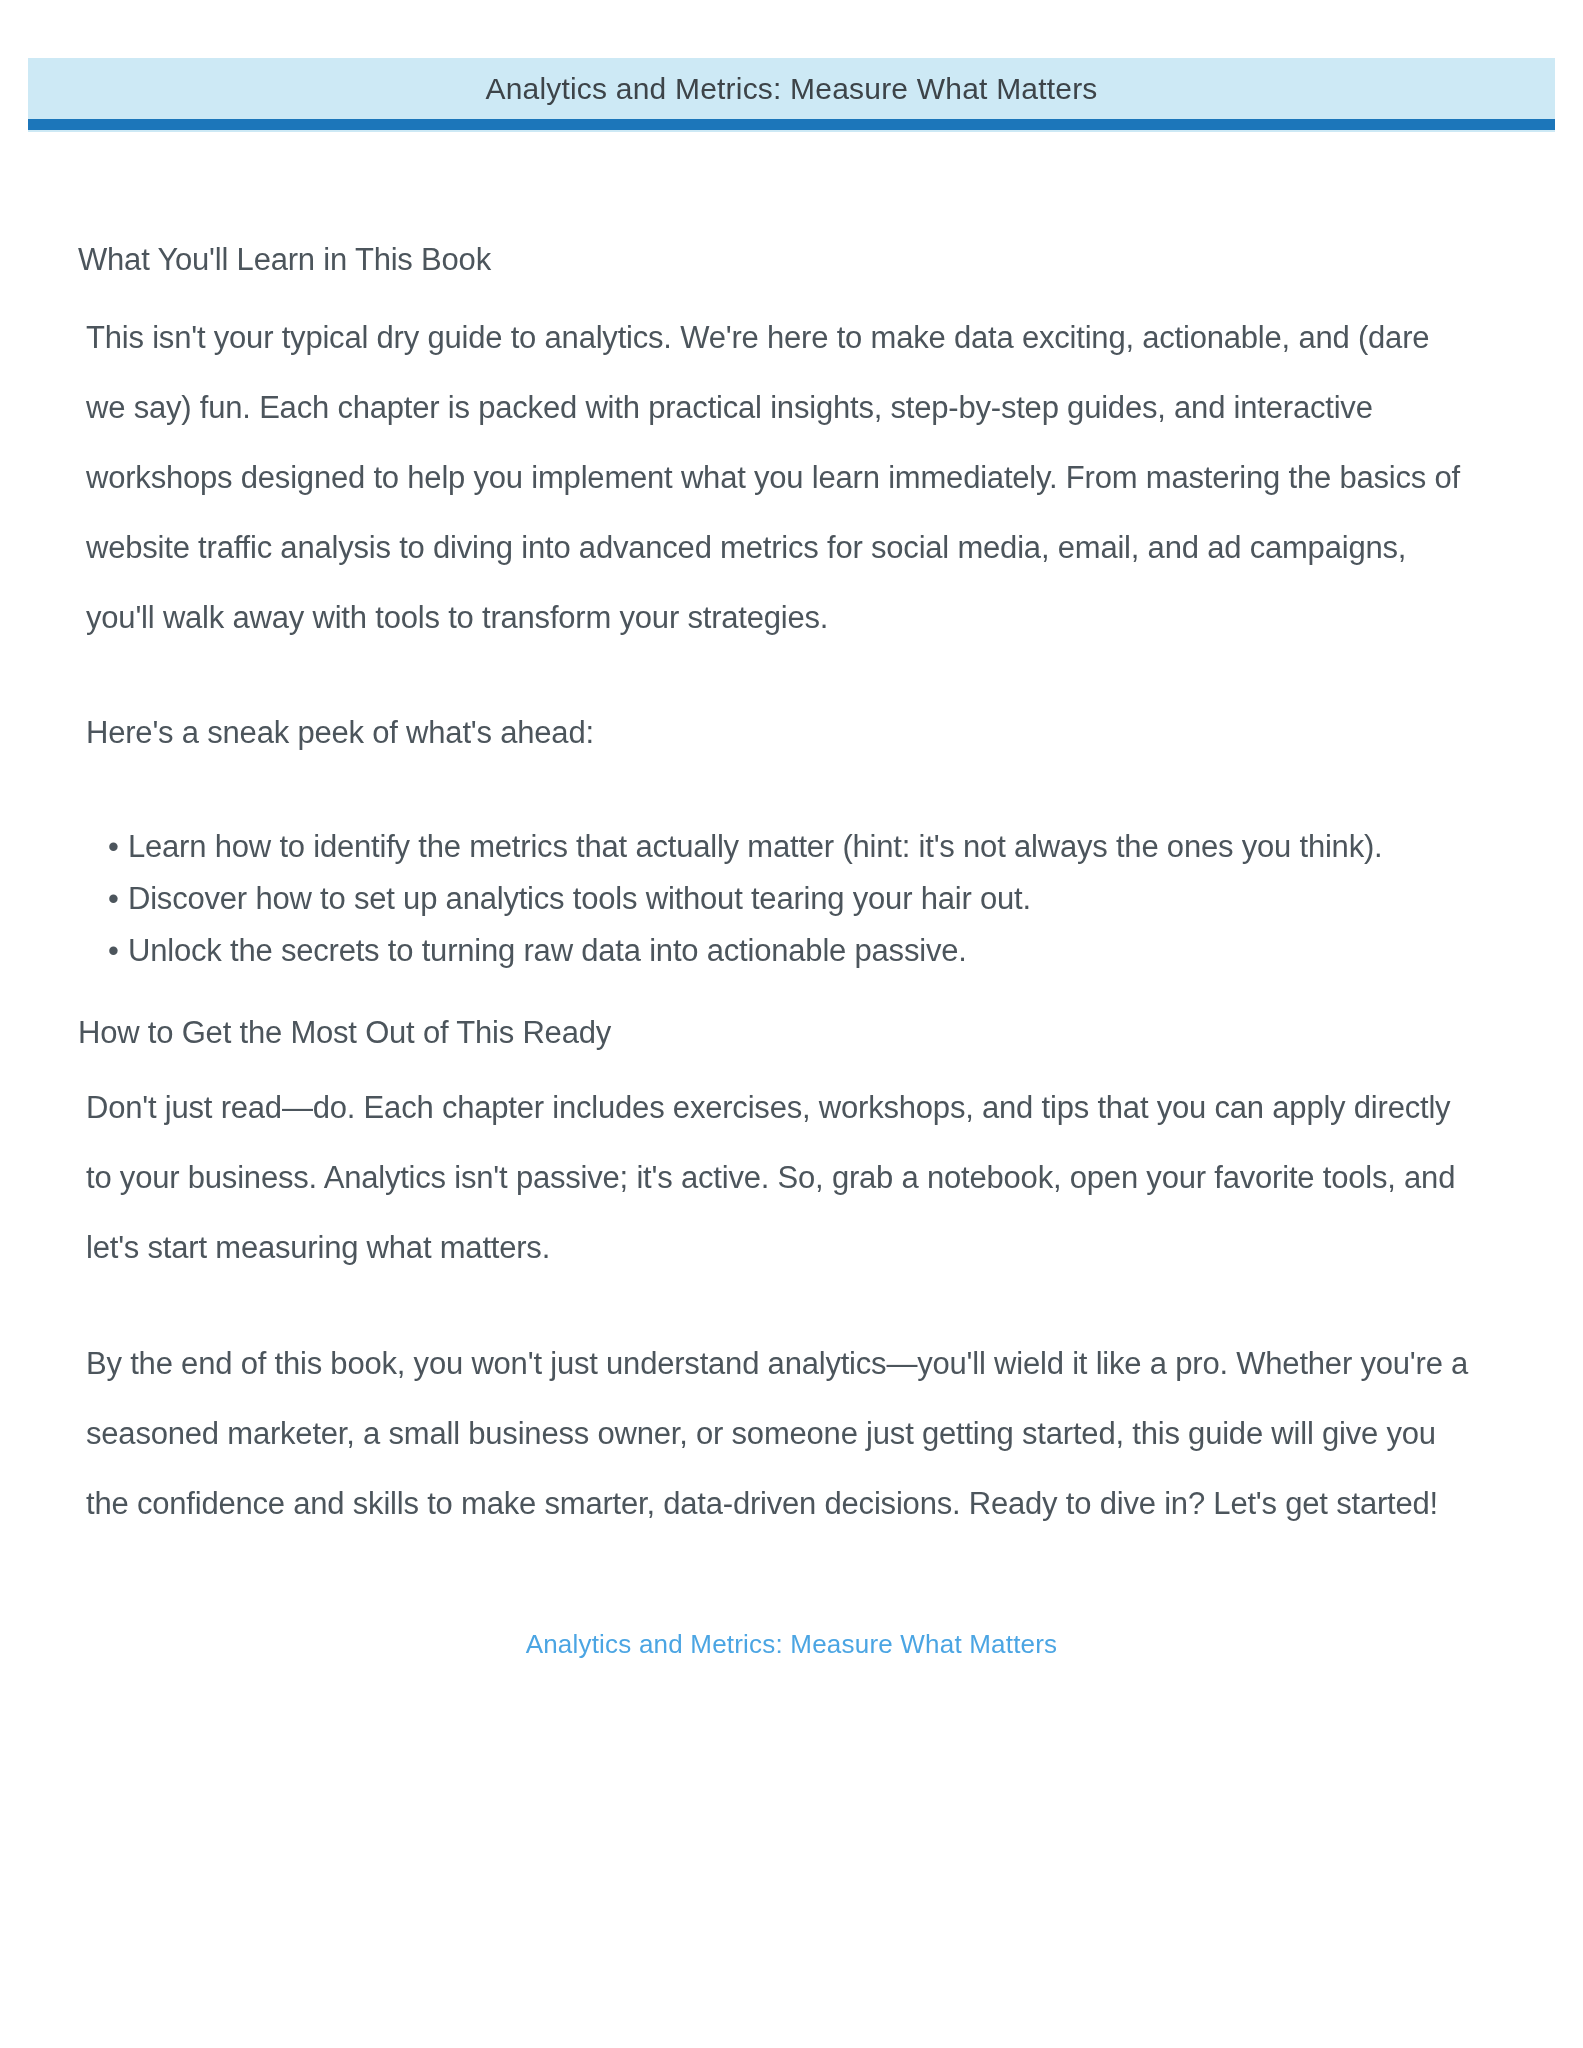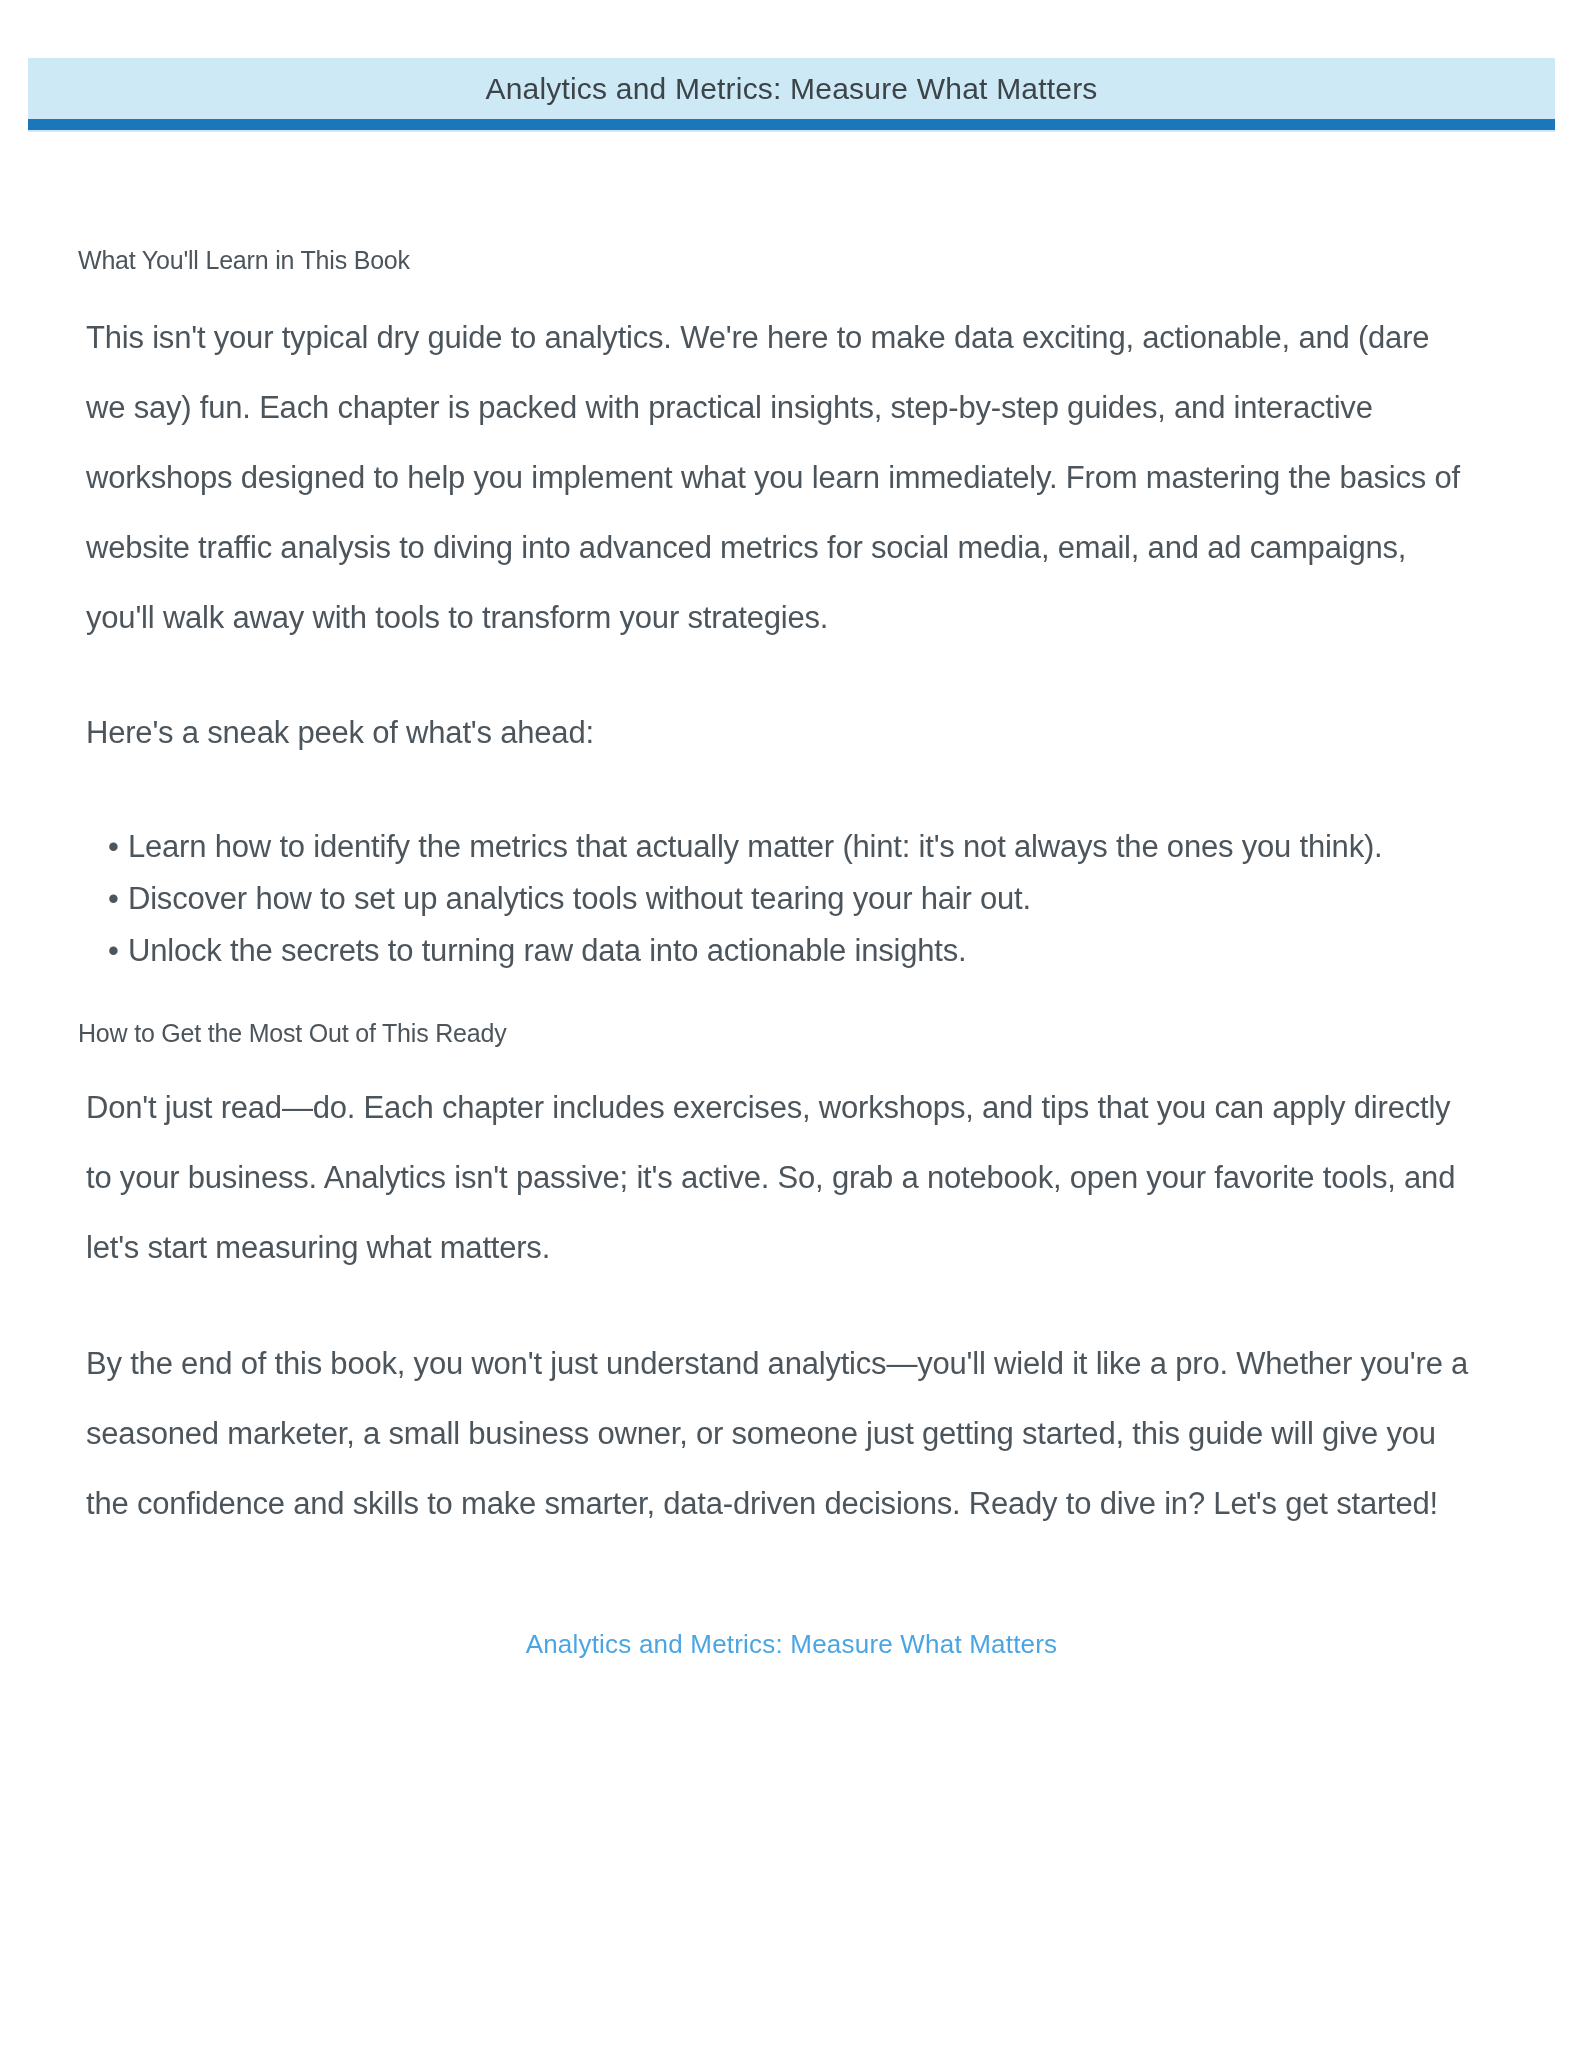--- a/index.html
+++ b/index.html
@@ -41,21 +41,21 @@
   .banner-bar {
     height: 11px;
     background: var(--bar-blue);
   }
 
   
   .content {
     padding: 0 60px 0 78px;
   }
   .heading {
-    font-size: 25px;
+    font-size: 31px;
     line-height: 70px;
     letter-spacing: -0.2px;
   }
   .para {
     margin: 8px;
     font-size: 31px;
     line-height: 70px;
     letter-spacing: -0.2px;
     max-width: 1385px;
   }
@@ -113,21 +113,21 @@
     <div id="learn-block">
       <div class="heading">What You'll Learn in This Book</div>
       <p class="para">This isn't your typical dry guide to analytics. We're here to make data exciting, actionable, and (dare we say) fun. Each chapter is packed with practical insights, step-by-step guides, and interactive workshops designed to help you implement what you learn immediately. From mastering the basics of website traffic analysis to diving into advanced metrics for social media, email, and ad campaigns, you'll walk away with tools to transform your strategies.</p>
     </div>
 
     <p class="para sneak-intro">Here's a sneak peek of what's ahead:</p>
 
     <ul class="bullets">
       <li>Learn how to identify the metrics that actually matter (hint: it's not always the ones you think).</li>
       <li>Discover how to set up analytics tools without tearing your hair out.</li>
-      <li>Unlock the secrets to turning raw data into actionable insights.</li>
+      <li>Unlock the secrets to turning raw data into actionable passive.</li>
     </ul>
 
     <div id="howto-block">
       <div class="heading">How to Get the Most Out of This Ready</div>
       <p class="para">Don't just read—do. Each chapter includes exercises, workshops, and tips that you can apply directly to your business. Analytics isn't passive; it's active. So, grab a notebook, open your favorite tools, and let's start measuring what matters.</p>
     </div>
 
     <p class="para closing">By the end of this book, you won't just understand analytics—you'll wield it like a pro. Whether you're a seasoned marketer, a small business owner, or someone just getting started, this guide will give you the confidence and skills to make smarter, data-driven decisions. Ready to dive in? Let's get started!</p>
 
   </main>

